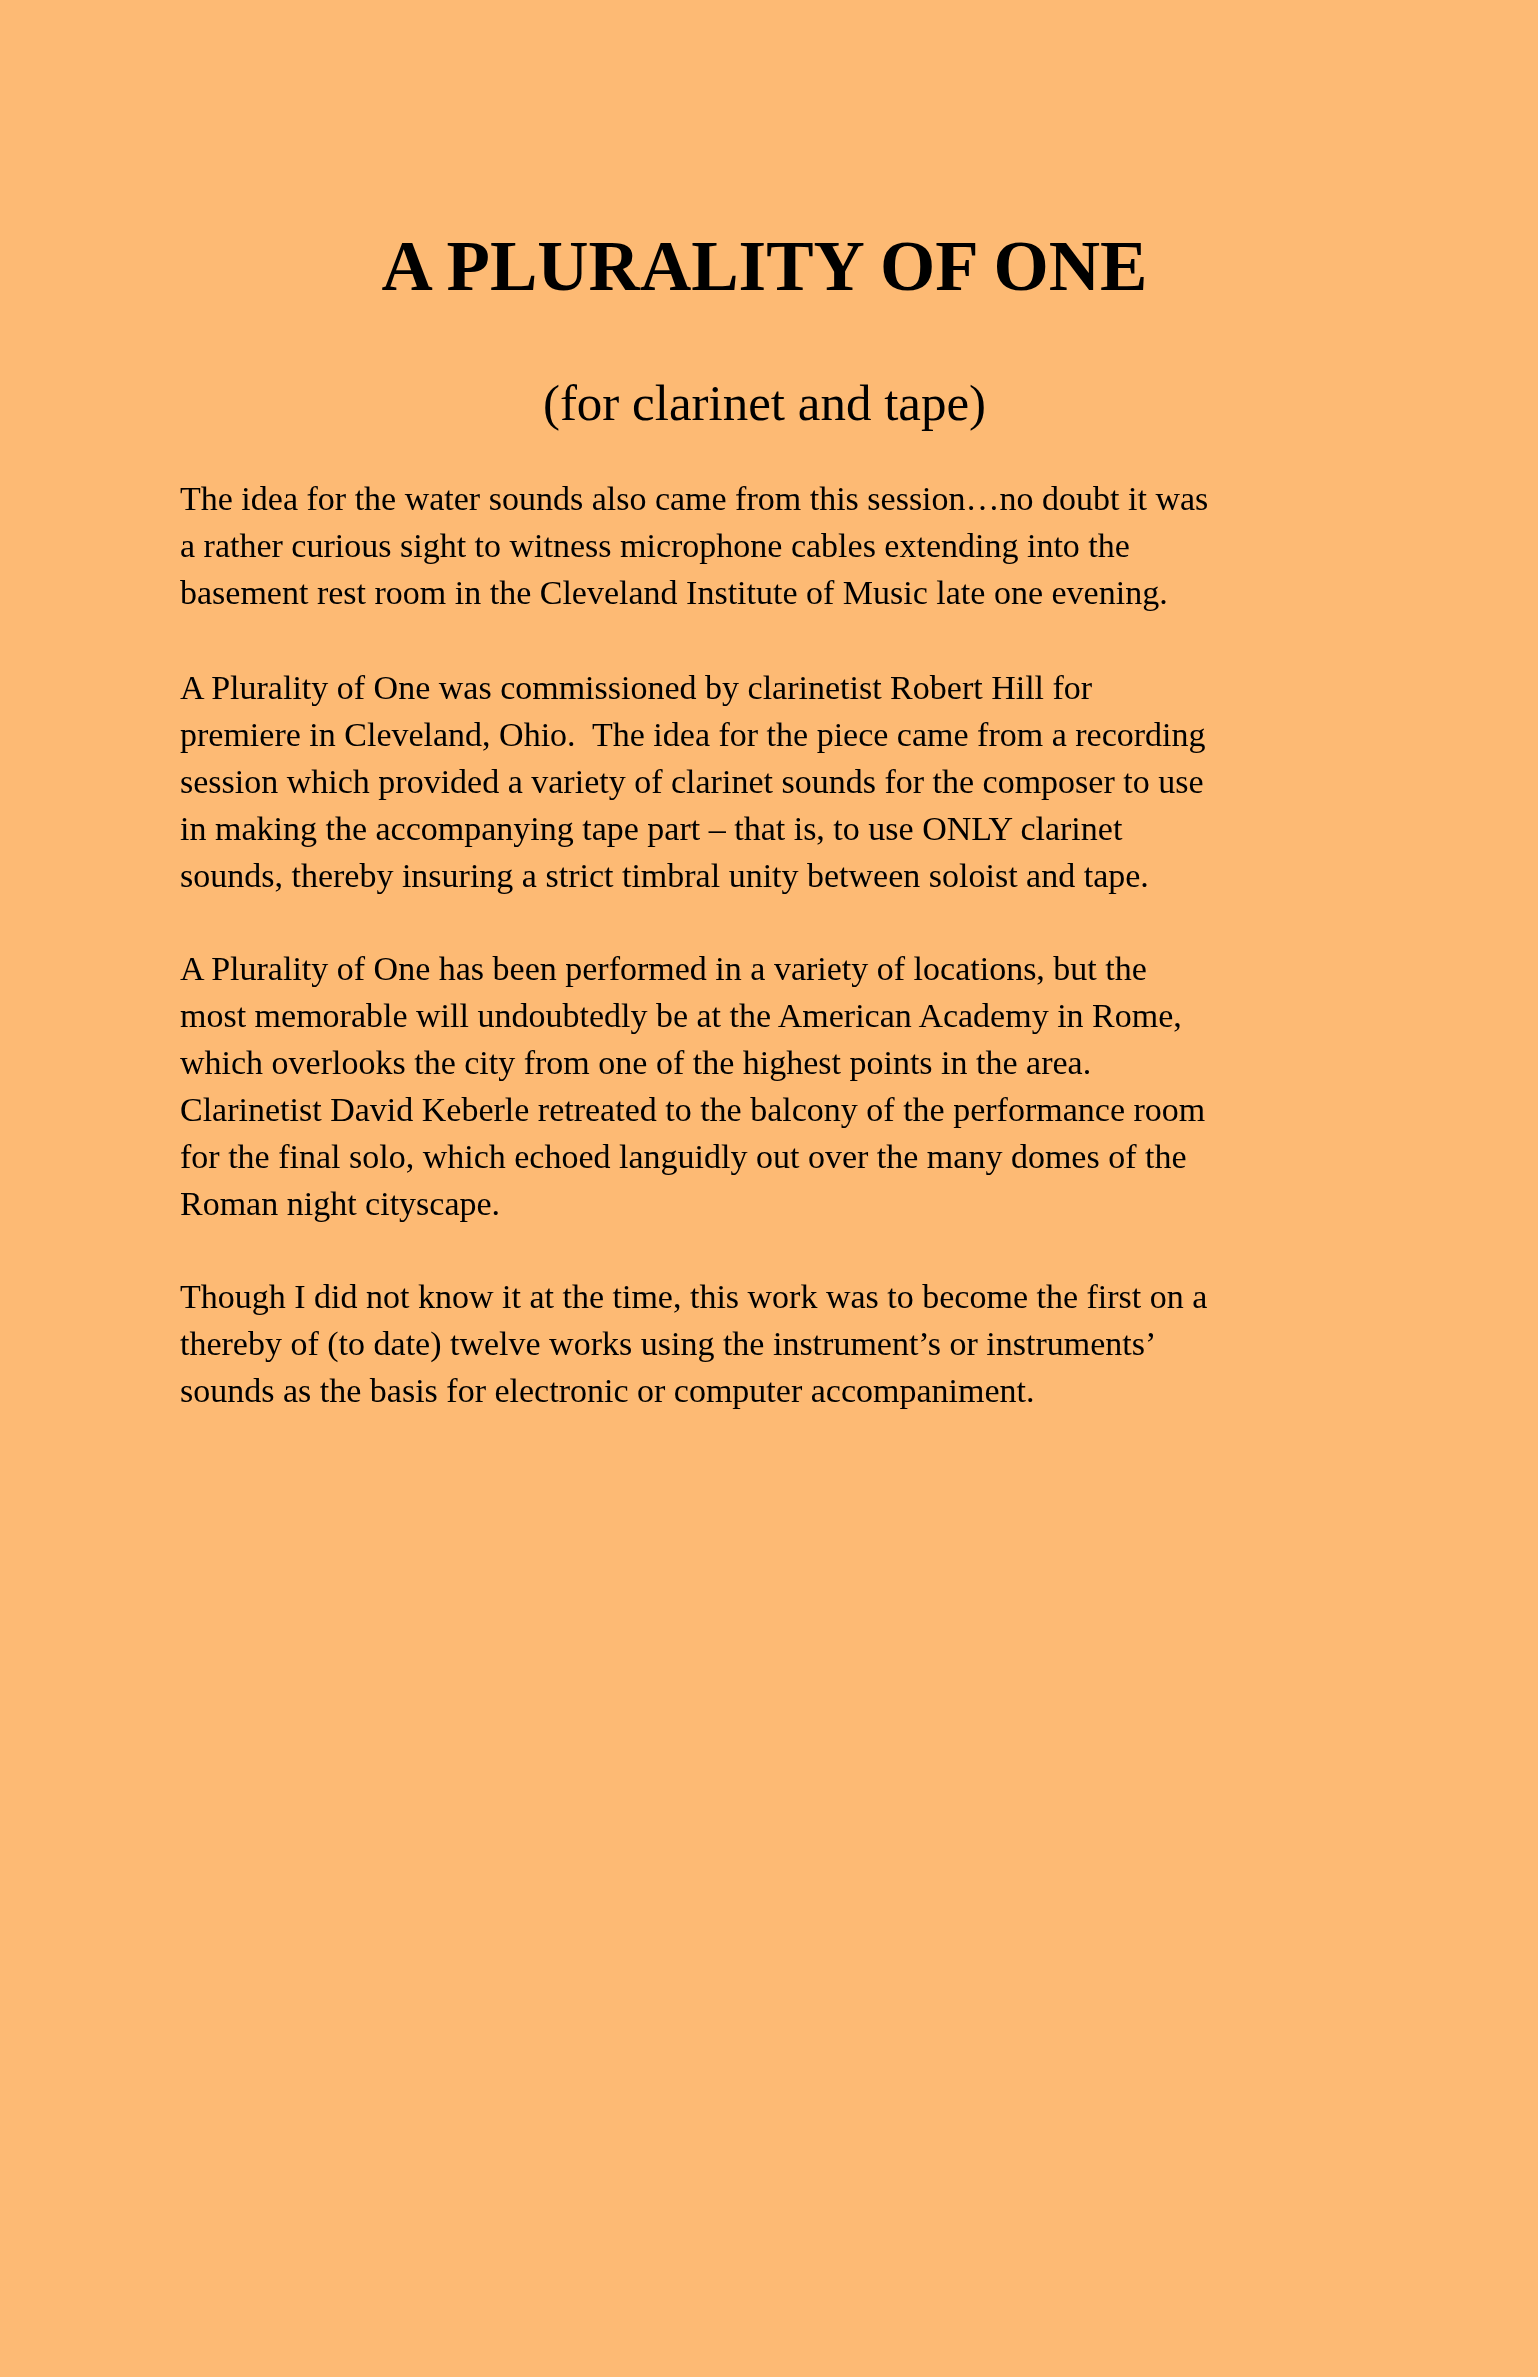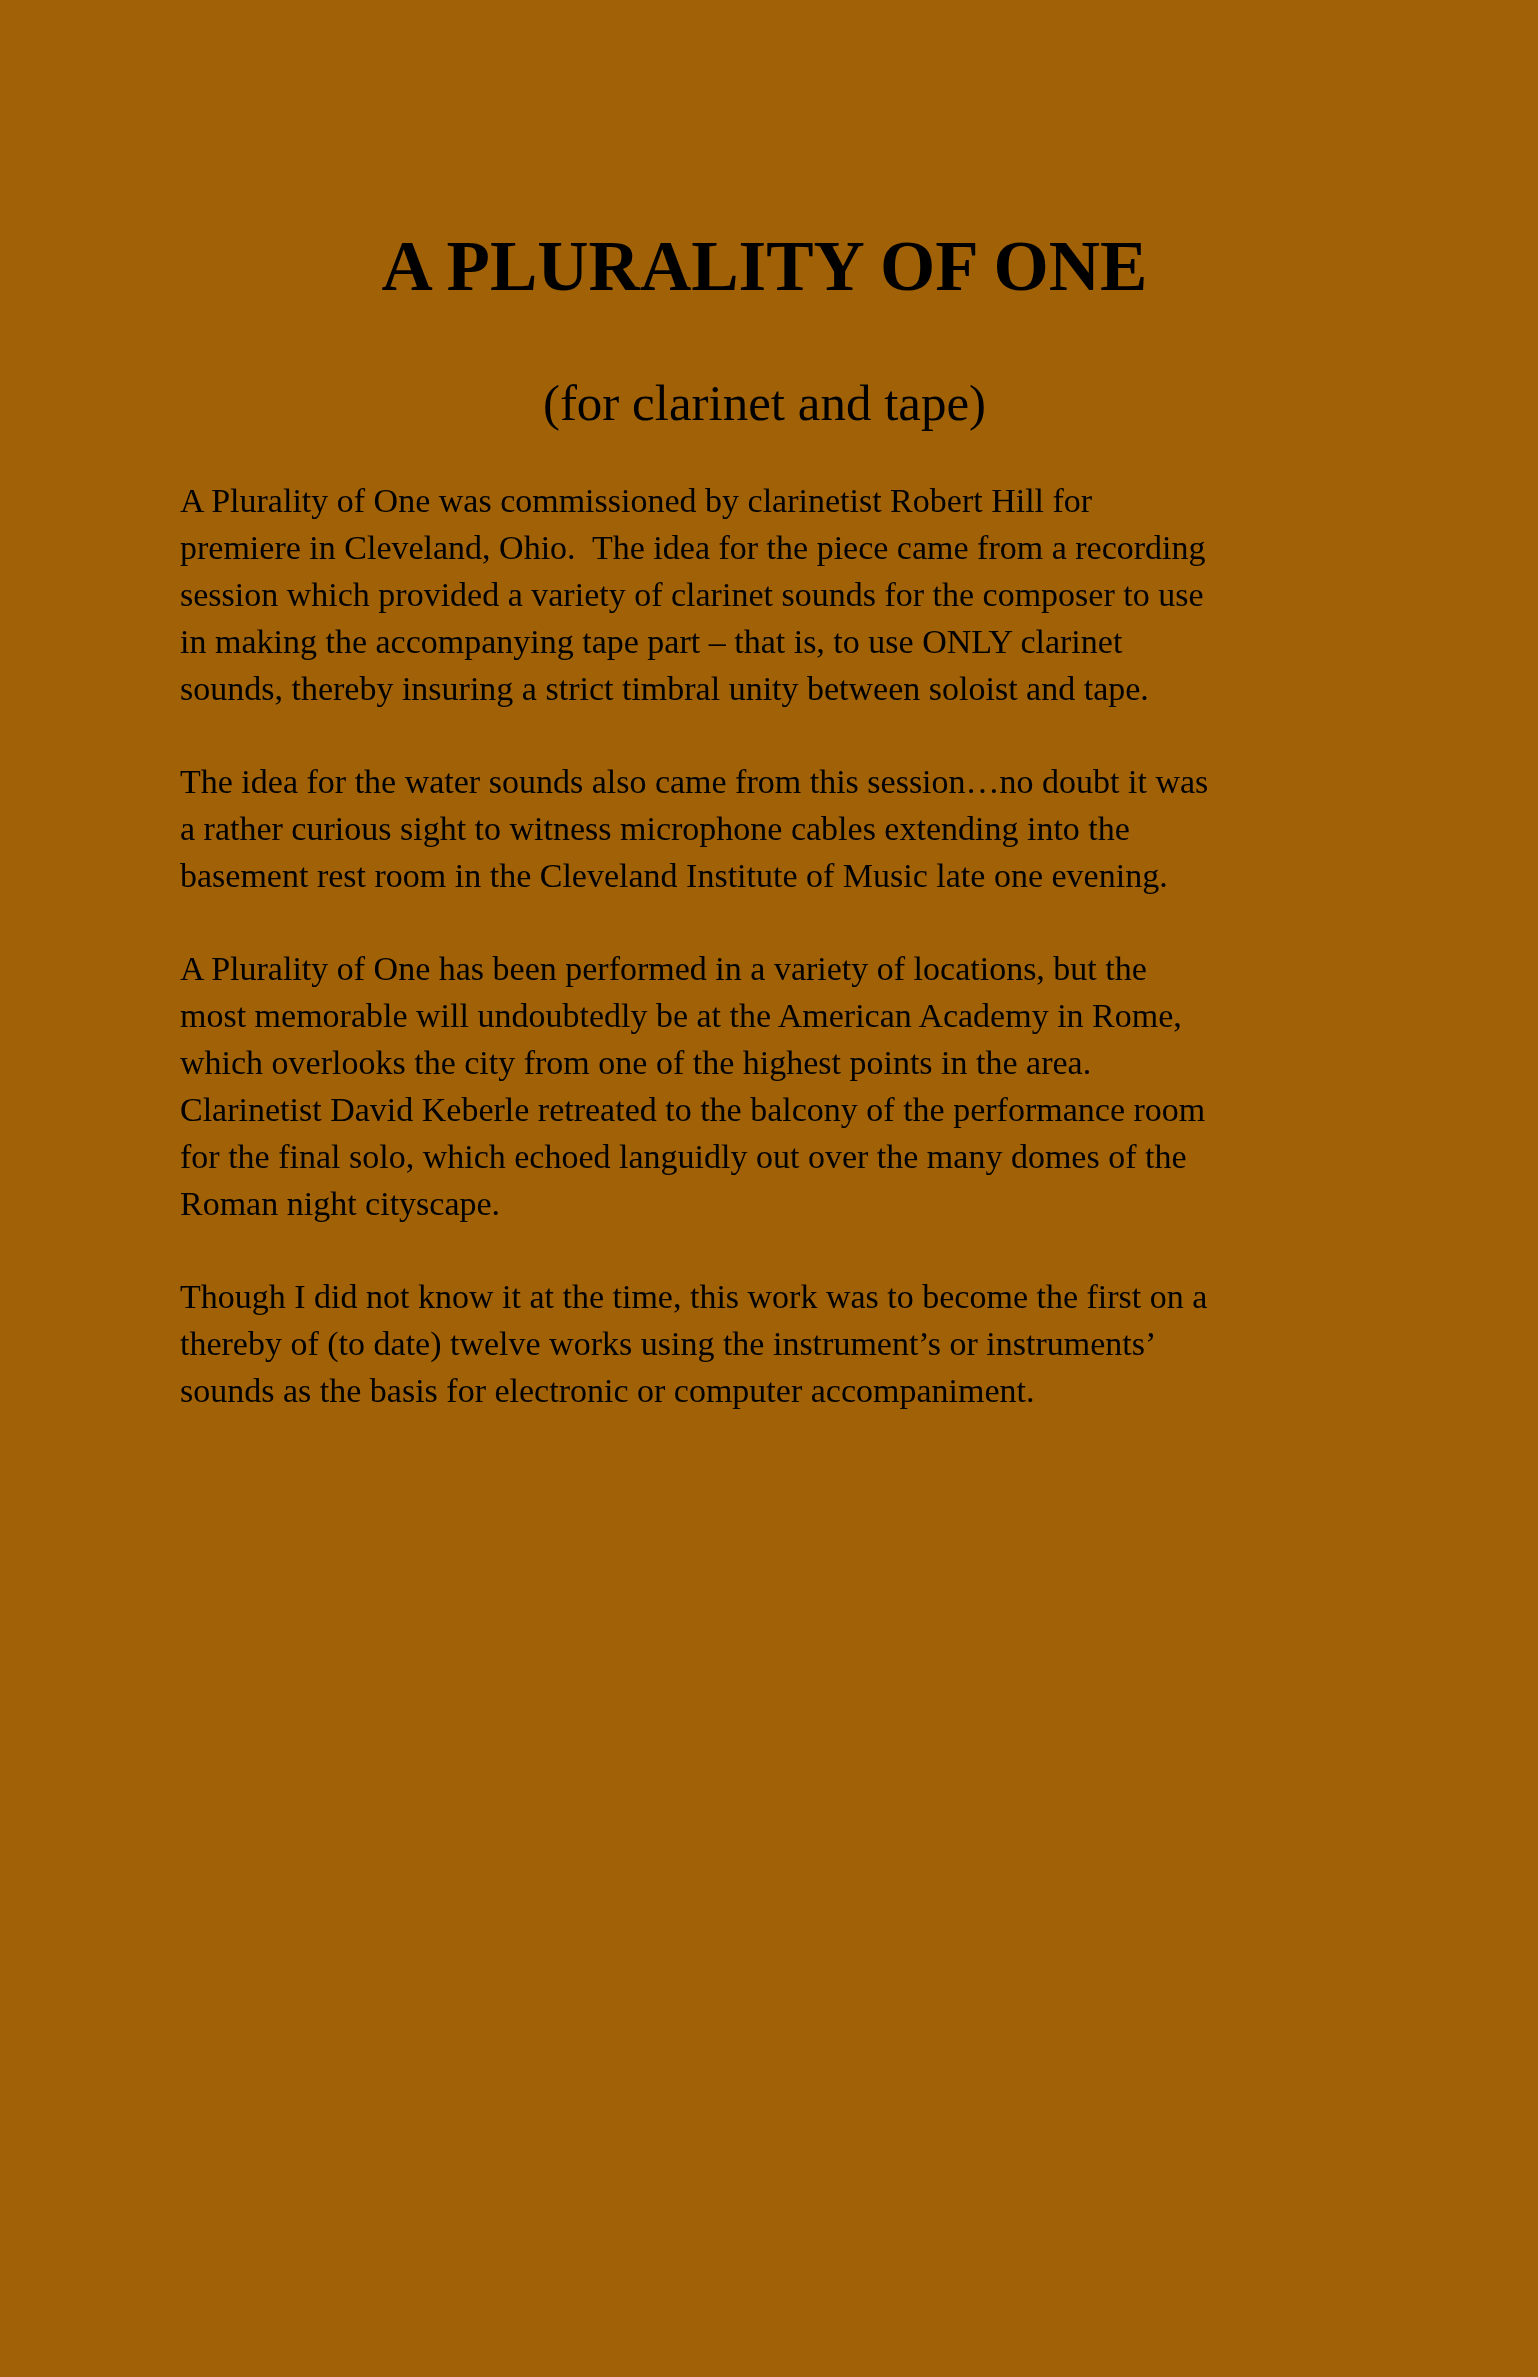--- a/index.html
+++ b/index.html
@@ -4,21 +4,21 @@
 <style>
   html, body {
     margin: 0;
     padding: 0;
     background: #ffffff;
   }
   .page {
     position: relative;
     width: 1538px;
     height: 2377px;
-    background: #a16207;
+    background: #fdba74;
     color: #000000;
     font-family: "Liberation Serif", "DejaVu Serif", serif;
     overflow: hidden;
   }
   .content {
     padding: 0 189px 0 180px;
   }
   .doc-title {
     margin: 231px 0 0 0;
     font-size: 71px;
@@ -57,29 +57,29 @@
 </head>
 <body>
 
 <div class="page">
   <div class="content">
     <h1 class="doc-title">A PLURALITY OF ONE</h1>
 
     <div class="doc-subtitle">(for clarinet and tape)</div>
 
 
+    <p class="para">The idea for the water sounds also came from this session…no doubt it was
+a rather curious sight to witness microphone cables extending into the
+basement rest room in the Cleveland Institute of Music late one evening.</p>
+
     <p class="para first">A Plurality of One was commissioned by clarinetist Robert Hill for
 premiere in Cleveland, Ohio.  The idea for the piece came from a recording
 session which provided a variety of clarinet sounds for the composer to use
 in making the accompanying tape part – that is, to use ONLY clarinet
 sounds, thereby insuring a strict timbral unity between soloist and tape.</p>
-
-    <p class="para">The idea for the water sounds also came from this session…no doubt it was
-a rather curious sight to witness microphone cables extending into the
-basement rest room in the Cleveland Institute of Music late one evening.</p>
 
     <p class="para">A Plurality of One has been performed in a variety of locations, but the
 most memorable will undoubtedly be at the American Academy in Rome,
 which overlooks the city from one of the highest points in the area.
 Clarinetist David Keberle retreated to the balcony of the performance room
 for the final solo, which echoed languidly out over the many domes of the
 Roman night cityscape.</p>
 
     <p class="para">Though I did not know it at the time, this work was to become the first on a
 thereby of (to date) twelve works using the instrument’s or instruments’

